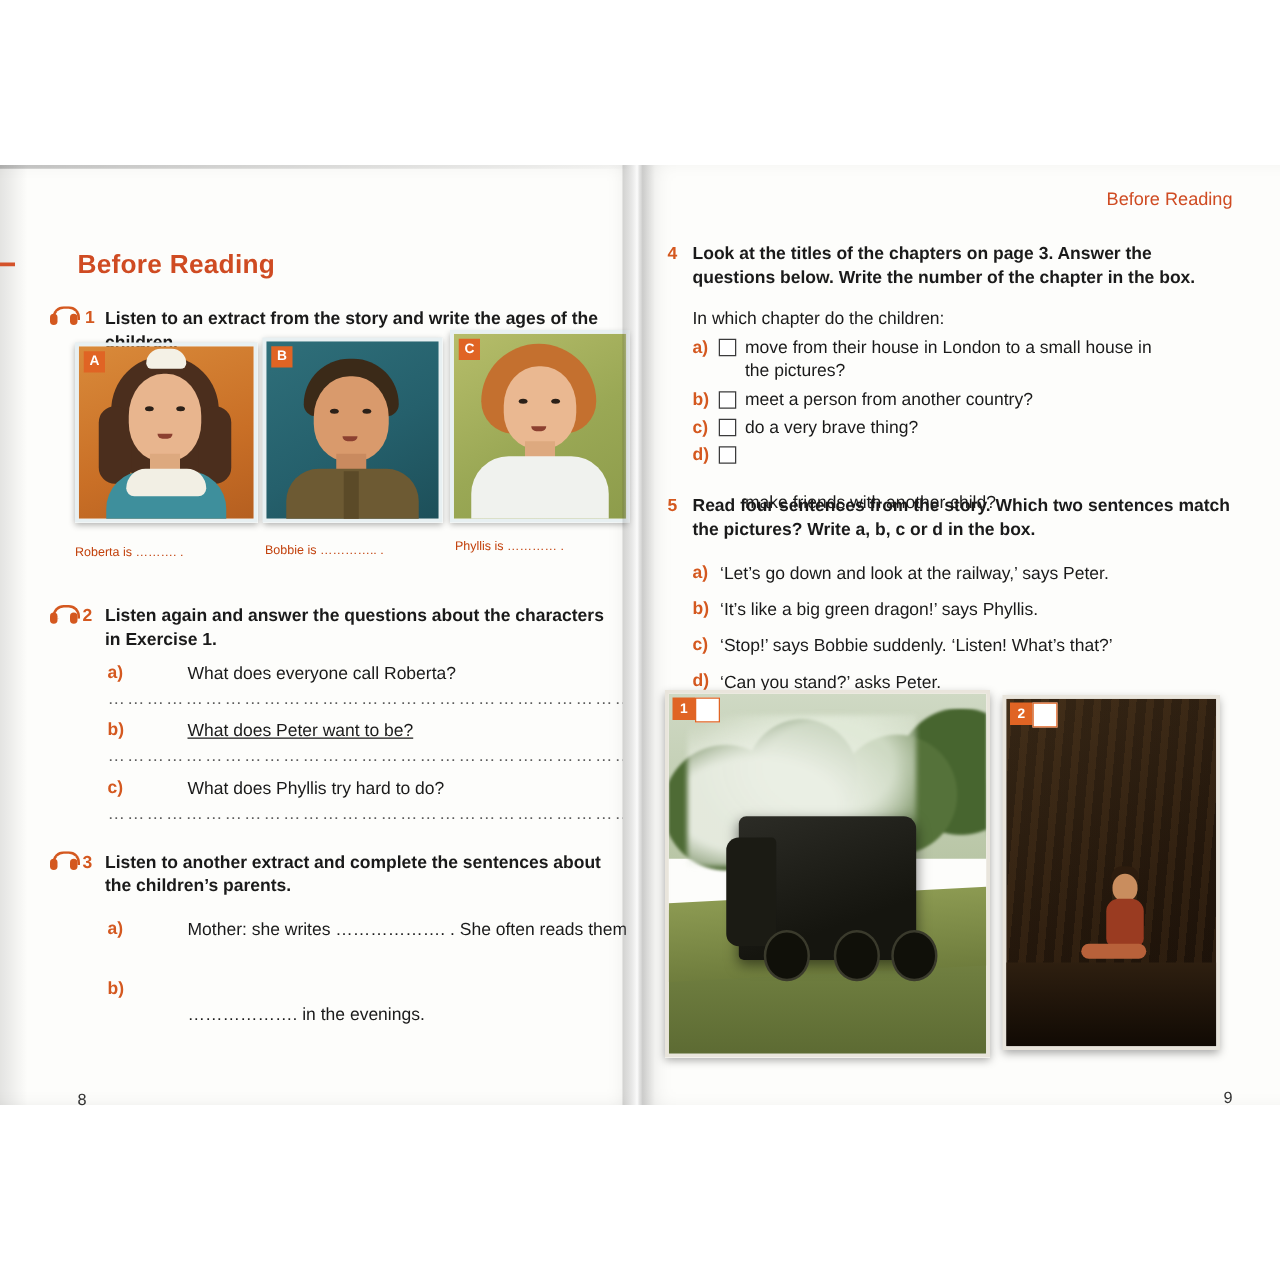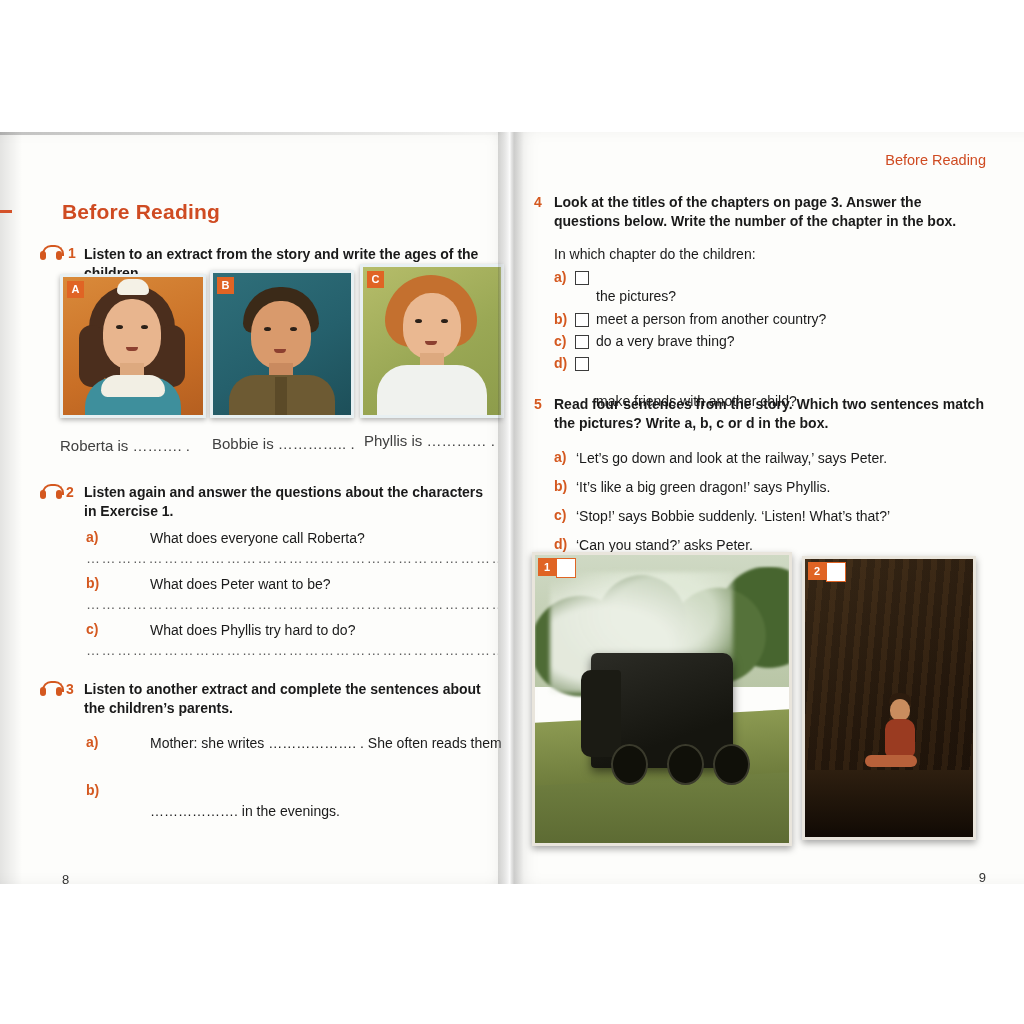--- a/index.html
+++ b/index.html
@@ -202,22 +202,22 @@
   }
   .mouth {
     position: absolute;
     width: 12px; height: 4px;
     background: #8c4030;
     border-radius: 0 0 8px 8px;
   }
 
   .caption {
     position: absolute;
-    font-size: 15px;
-    color: #404040;
+    font-size: 10px;
+    color: #c2410c;
   }
 
   
   .tickbox {
     position: absolute;
     width: 12px; height: 12px;
     border: 1.4px solid #3b3b3b;
     background: #fff;
   }
 
@@ -360,21 +360,21 @@
         <div class="ear r"></div>
     </div>
     <div class="num" style="left:66px; top:352px;">2</div>
     <div class="instr" style="left:84px; top:351px; width:412px;">Listen again and answer the questions about the characters in Exercise 1.</div>
 
     <div class="letter" style="left:86px; top:397px;">a)</div>
     <div class="qline" style="left:106px; top:397px;">What does everyone call Roberta?</div>
     <div class="dots" style="left:86px; top:418px; width:412px; overflow:hidden;">…………………………………………………………………………………………</div>
 
     <div class="letter" style="left:86px; top:443px;">b)</div>
-    <div class="qline" style="left:106px; top:443px;">What does Peter want to be?</div>
+    <div class="qline" style="left:106px; top:443px;text-decoration:underline;">What does Peter want to be?</div>
     <div class="dots" style="left:86px; top:464px; width:412px; overflow:hidden;">…………………………………………………………………………………………</div>
 
     <div class="letter" style="left:86px; top:489px;">c)</div>
     <div class="qline" style="left:106px; top:489px;">What does Phyllis try hard to do?</div>
     <div class="dots" style="left:86px; top:510px; width:412px; overflow:hidden;">…………………………………………………………………………………………</div>
 
     <div class="hp" style="left:40px; top:549px;">
       <div class="band"></div>
         <div class="ear l"></div>
         <div class="ear r"></div>
@@ -394,20 +394,21 @@
   <div class="page page-right">
     <div class="running-head">Before Reading</div>
 
     <div class="num" style="left:22px; top:62px;">4</div>
     <div class="instr" style="left:42px; top:61px; width:432px;">Look at the titles of the chapters on page 3. Answer the questions below. Write the number of the chapter in the box.</div>
 
     <div class="body-text" style="left:42px; top:113px;">In which chapter do the children:</div>
 
     <div class="letter" style="left:42px; top:137px;">a)</div>
     <div class="tickbox" style="left:63px; top:139px;"></div>
+    <div class="body-text" style="left:84px; top:136px;">move from their house in London to a small house in</div>
     <div class="body-text" style="left:84px; top:155px;">the pictures?</div>
 
     <div class="letter" style="left:42px; top:179px;">b)</div>
     <div class="tickbox" style="left:63px; top:181px;"></div>
     <div class="body-text" style="left:84px; top:178px;">meet a person from another country?</div>
 
     <div class="letter" style="left:42px; top:201px;">c)</div>
     <div class="tickbox" style="left:63px; top:203px;"></div>
     <div class="body-text" style="left:84px; top:200px;">do a very brave thing?</div>
 

